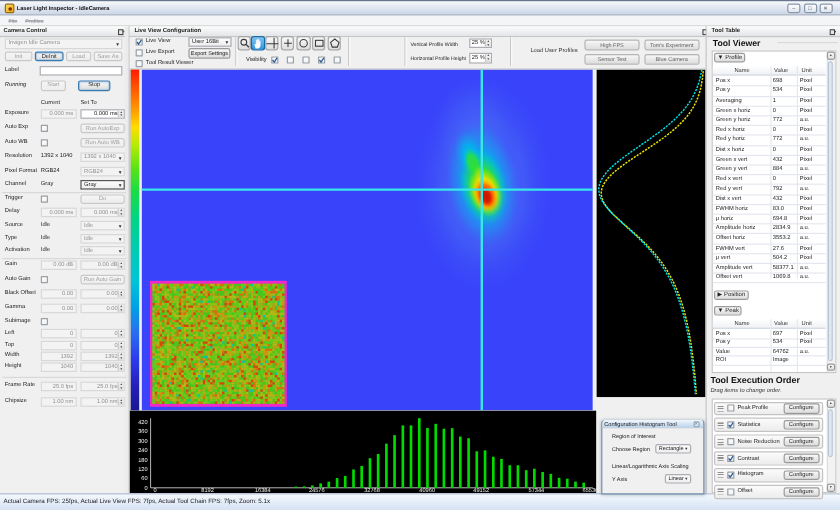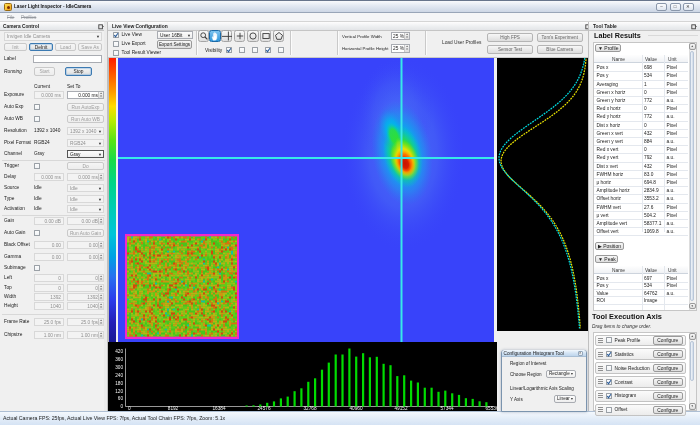--- a/index.html
+++ b/index.html
@@ -388,21 +388,21 @@
     <div style="position:absolute;left:0;top:411px;width:700px;height:14px;background:linear-gradient(#f4f8fd,#e2ecf8 55%,#d5e3f4);border-top:1px solid #aebfd4;box-sizing:border-box;"></div>
     <div class="t" style="left:3px;top:415.5px;font-size:5.2px;color:#222;font-weight:normal;">Actual Camera FPS: 25fps, Actual Live View FPS: 7fps, Actual Tool Chain FPS: 7fps, Zoom: 5.1x</div>
     <div style="position:absolute;left:588px;top:22px;width:1px;height:389px;box-sizing:border-box;background:#c0c0c0;"></div>
     <div style="position:absolute;left:589px;top:22px;width:111px;height:389px;background:#f0f0f0;"></div>
     <div class="hdr" style="left:589px;top:22px;width:111px;height:8.5px;"></div>
     <svg style="position:absolute;left:690.5px;top:23.5px" width="6" height="6" viewBox="0 0 6 6">
       <rect x="0.8" y="0.8" width="3.6" height="4" fill="#e8e8e8" stroke="#444" stroke-width="0.9"></rect>
       <path d="M4.4 1.6L5.6 2.8" stroke="#444" stroke-width="0.9"></path>
     </svg>
     <div class="t" style="left:593px;top:24.2px;font-size:4.9px;color:#222;font-weight:bold;">Tool Table</div>
-    <div class="t" style="left:594px;top:31.5px;font-size:7.2px;color:#111;font-weight:bold;">Label Results</div>
+    <div class="t" style="left:594px;top:31.5px;font-size:7.2px;color:#111;font-weight:bold;">Tool Viewer</div>
     <div style="position:absolute;left:648px;top:35px;width:50px;height:1px;box-sizing:border-box;background:#d9d9d9;"></div>
     <div style="position:absolute;left:592.5px;top:41.5px;width:104.5px;height:269px;box-sizing:border-box;background:#fff;border:1px solid #c6c6c6;"></div>
     <div style="position:absolute;left:688.5px;top:42.5px;width:7.5px;height:267px;box-sizing:border-box;background:#f2f2f2;border-left:1px solid #ddd;"></div>
     <div class="btn" style="left:689px;top:43px;width:6.5px;height:6.5px;line-height:5px;font-size:3px;color:#555;">▲</div>
     <div class="btn" style="left:689px;top:302.5px;width:6.5px;height:6.5px;line-height:5px;font-size:3px;color:#555;">▼</div>
     <div style="position:absolute;left:689.5px;top:51px;width:4.8px;height:250px;box-sizing:border-box;background:linear-gradient(90deg,#f2f6fa,#cdd9e8);border:1px solid #b8c6d8;border-radius:2px;"></div>
     <div class="btn" style="left:595px;top:43.5px;width:26px;height:8px;line-height:7px;font-size:4.8px;"></div>
     <div class="t" style="left:598px;top:45.5px;font-size:5px;color:#222;font-weight:normal;">▼  Profile</div>
     <div style="position:absolute;left:594px;top:55px;width:94px;height:8px;background:linear-gradient(#fefefe,#f0f2f5);border-bottom:1px solid #cdd4dd;box-sizing:border-box;"></div>
     <div class="t" style="left:612px;top:57px;font-size:4.8px;color:#333;font-weight:normal;">Name</div>
@@ -513,21 +513,21 @@
     <div style="position:absolute;left:594px;top:296.3px;width:94px;height:0.6px;box-sizing:border-box;background:#e4e8ee;"></div>
     <div class="t" style="left:596.5px;top:290.6px;font-size:4.8px;color:#1b1b1b;font-weight:normal;">Value</div>
     <div class="t" style="left:644px;top:290.6px;font-size:4.8px;color:#1b1b1b;font-weight:normal;">64762</div>
     <div class="t" style="left:666.5px;top:290.6px;font-size:4.8px;color:#1b1b1b;font-weight:normal;">a.u.</div>
     <div style="position:absolute;left:594px;top:303.7px;width:94px;height:0.6px;box-sizing:border-box;background:#e4e8ee;"></div>
     <div class="t" style="left:596.5px;top:298.0px;font-size:4.8px;color:#1b1b1b;font-weight:normal;">ROI</div>
     <div class="t" style="left:644px;top:298.0px;font-size:4.8px;color:#1b1b1b;font-weight:normal;">Image</div>
     <div class="t" style="left:666.5px;top:298.0px;font-size:4.8px;color:#1b1b1b;font-weight:normal;"></div>
     <div style="position:absolute;left:641.5px;top:266px;width:0.6px;height:44px;box-sizing:border-box;background:#e4e8ee;"></div>
     <div style="position:absolute;left:664px;top:266px;width:0.6px;height:44px;box-sizing:border-box;background:#e4e8ee;"></div>
-    <div class="t" style="left:592px;top:312.5px;font-size:7.4px;color:#111;font-weight:bold;">Tool Execution Axis</div>
+    <div class="t" style="left:592px;top:312.5px;font-size:7.4px;color:#111;font-weight:bold;">Tool Execution Order</div>
     <div class="t" style="left:592px;top:324px;font-size:4.8px;color:#333;font-weight:normal;font-style:italic;">Drag items to change order.</div>
     <div style="position:absolute;left:592.5px;top:331.5px;width:104.5px;height:79px;box-sizing:border-box;background:#fff;border:1px solid #c6c6c6;"></div>
     <div style="position:absolute;left:688.5px;top:332.5px;width:7.5px;height:77px;box-sizing:border-box;background:#f2f2f2;border-left:1px solid #ddd;"></div>
     <div class="btn" style="left:689px;top:333px;width:6.5px;height:6.5px;line-height:5px;font-size:3px;color:#555;">▲</div>
     <div class="btn" style="left:689px;top:403px;width:6.5px;height:6.5px;line-height:5px;font-size:3px;color:#555;">▼</div>
     <div style="position:absolute;left:689.5px;top:341px;width:4.8px;height:40px;box-sizing:border-box;background:linear-gradient(90deg,#f2f6fa,#cdd9e8);border:1px solid #b8c6d8;border-radius:2px;"></div>
     <div style="position:absolute;left:595px;top:334.5px;width:91px;height:11.5px;border:1px solid #c3c3c3;border-radius:2px;background:linear-gradient(#fbfbfb,#ececec);box-sizing:border-box;"></div>
     <div style="position:absolute;left:598px;top:337.7px;width:5px;height:5px;background:repeating-linear-gradient(#909090 0,#909090 1px,transparent 1px,transparent 2.2px);"></div>
     <div class="cb" style="left:606px;top:337.2px;width:6px;height:6px;"></div>
     <div class="t" style="left:614.5px;top:337.8px;font-size:4.8px;color:#1b1b1b;font-weight:normal;">Peak Profile</div>

